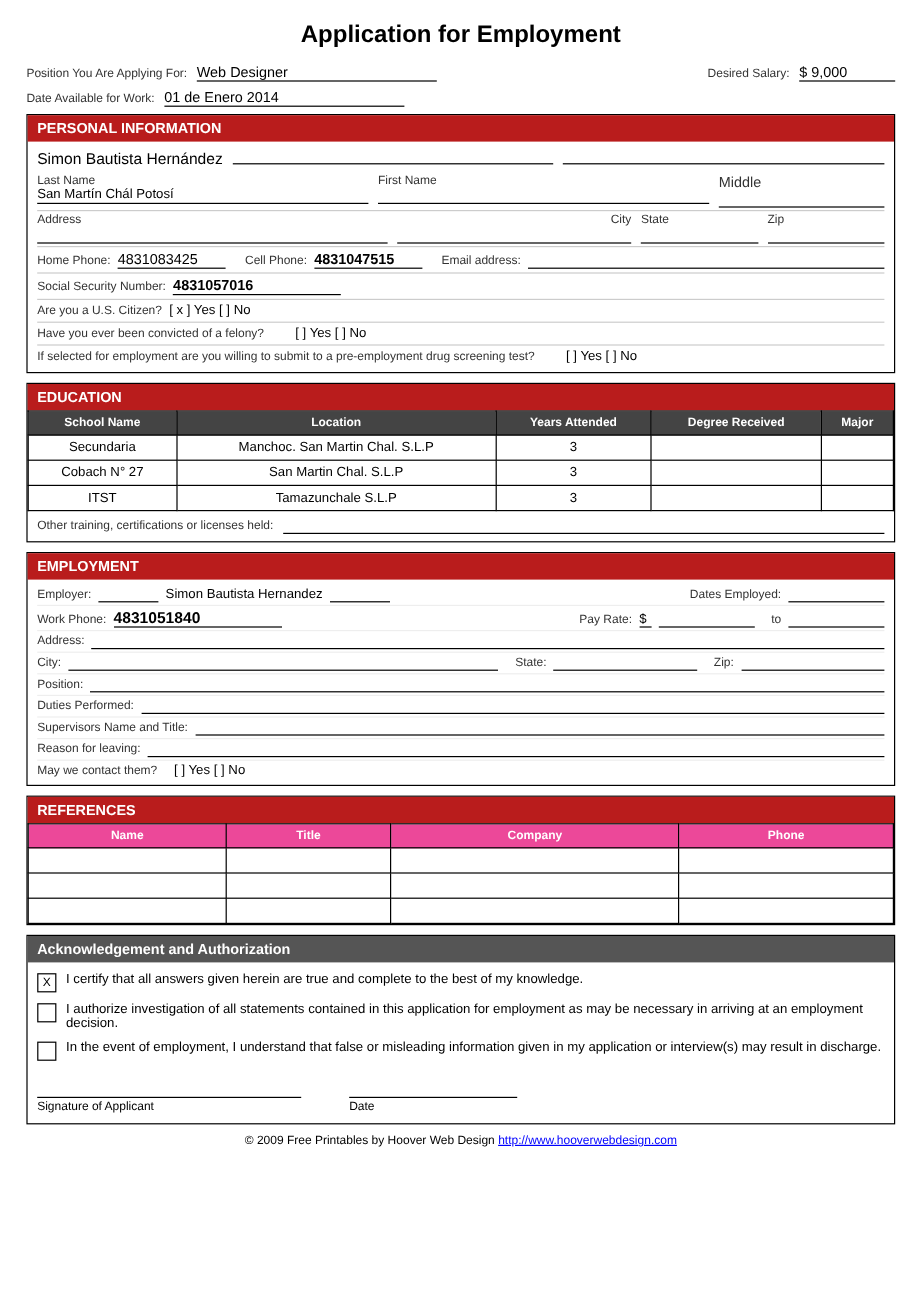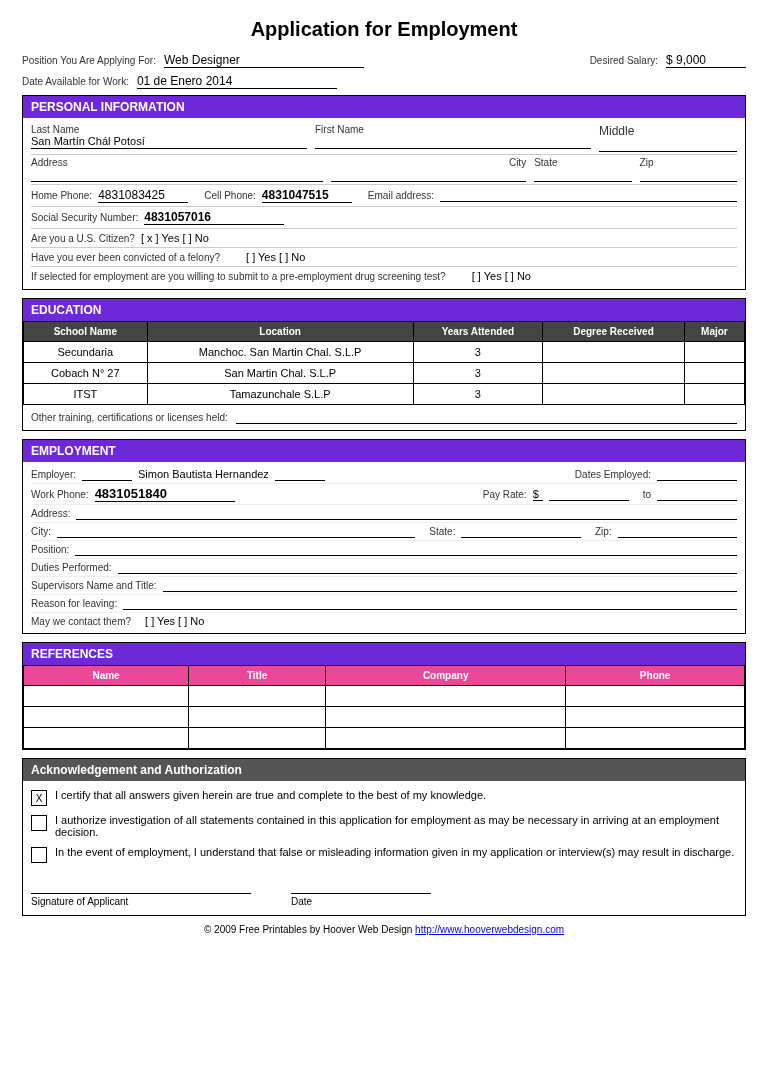--- a/index.html
+++ b/index.html
@@ -23,21 +23,21 @@
       align-items: baseline;
       margin-bottom: 6px;
       gap: 8px;
     }
     .underline {
       border-bottom: 1px solid #000;
       display: inline-block;
       min-width: 80px;
     }
     .section-header {
-      background: #6d28d9;
+      background: #b91c1c;
       color: #fff;
       font-weight: bold;
       padding: 4px 8px;
       font-size: 12px;
       margin-top: 10px;
       margin-bottom: 0;
     }
     .info-block {
       padding: 4px 8px;
     }
@@ -170,20 +170,27 @@
 </div>
 <div class="form-row">
   <span class="label">Date Available for Work:</span>
   <span class="underline" style="min-width:200px; font-size:12px;">01 de Enero 2014</span>
 </div>
 
 <div class="section-box" style="margin-top:6px;">
   <div class="section-header">PERSONAL INFORMATION</div>
   <div class="info-block">
 
+    <div style="position:relative; margin-bottom:0;">
+      <div style="display:flex; gap:8px; padding:3px 0; align-items:baseline;">
+        <span class="full-name-val">Simon Bautista Hernández</span>
+        <span style="flex:1; border-bottom:1px solid #000;"></span>
+        <span style="flex:1; border-bottom:1px solid #000;"></span>
+      </div>
+    </div>
 
     <div style="display:flex; gap:0; border-bottom:1px solid #ccc;">
       <div style="flex:2; display:flex; flex-direction:column; padding:2px 4px 2px 0;">
         <span style="font-size:10px; color:#333;">Last Name</span>
         <span style="border-bottom:1px solid #000; font-size:11px; padding-bottom:1px;">San Martín Chál Potosí</span>
       </div>
       <div style="flex:2; display:flex; flex-direction:column; padding:2px 4px;">
         <span style="font-size:10px; color:#333;">First Name</span>
         <span style="border-bottom:1px solid #000; font-size:11px; padding-bottom:1px;">&nbsp;</span>
       </div>

